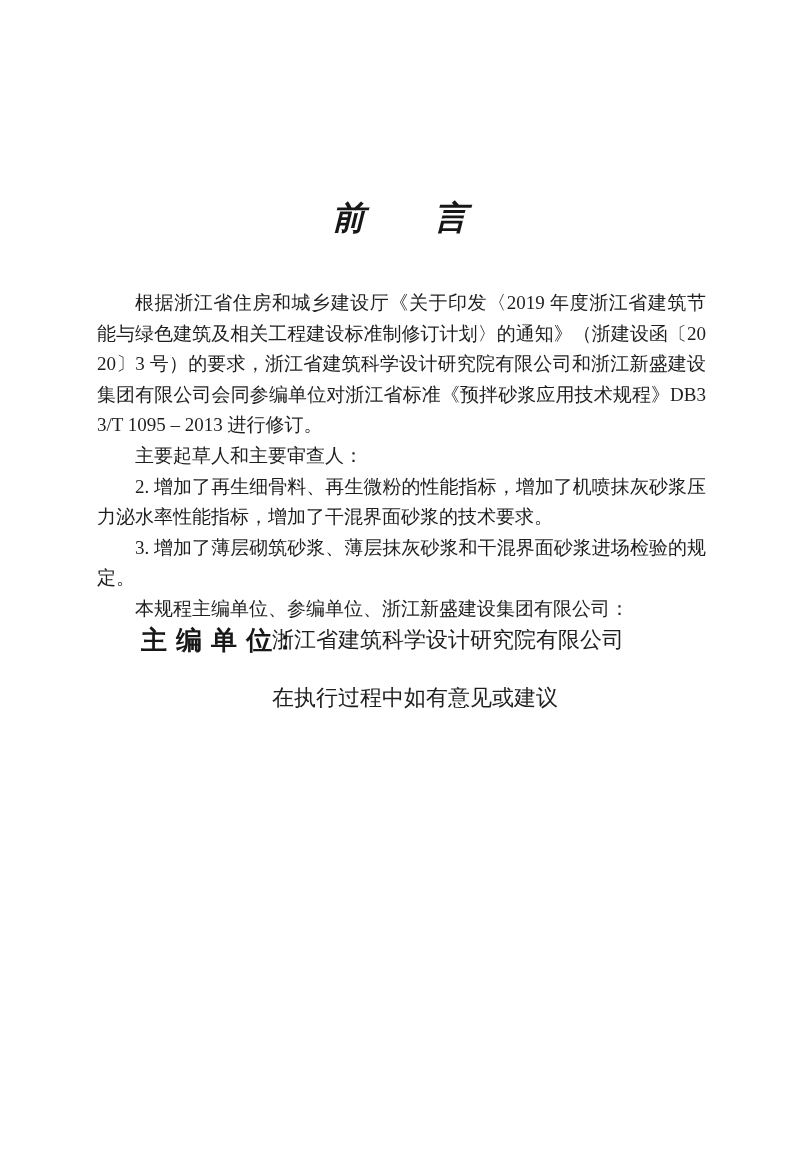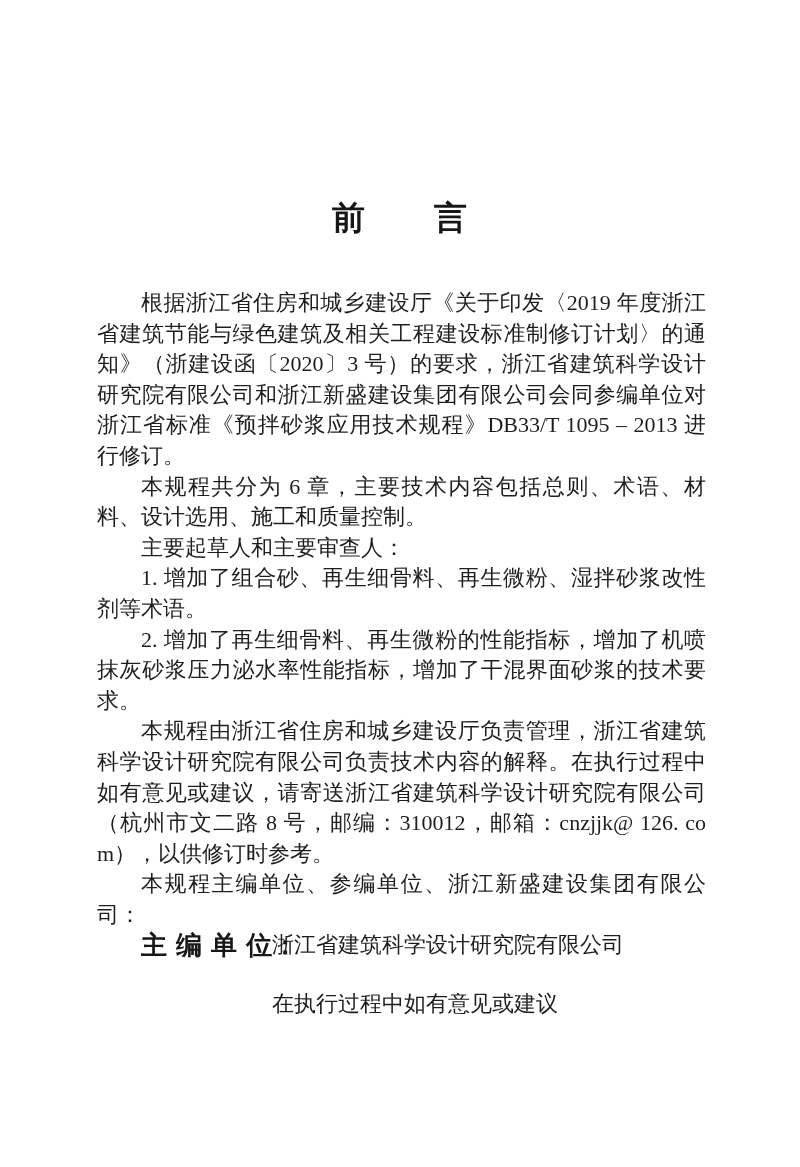--- a/index.html
+++ b/index.html
@@ -26,33 +26,34 @@
     width: 100%;
     margin: 0;
     text-align: center;
     font-family: "DejaVu Sans", "Liberation Sans", sans-serif;
     font-weight: 700;
     font-size: 33px;
     line-height: 40px;
     color: #171717;
     letter-spacing: 1px;
     white-space: pre;
+    font-style: italic;
   }
 
   
   .doc-body {
     position: absolute;
     top: 288px;
     left: 97px;
     width: 609px;
   }
 
   .para {
     margin: 0;
-    font-size: 22px;
+    font-size: 19px;
     line-height: 30.6px;
     text-align: justify;
     text-indent: 2em;
     word-break: break-all;
     color: #1e1e1e;
   }
 
   
   .editor-row {
     display: flex;
@@ -87,30 +88,28 @@
 <body>
 
 <div class="page">
 
   <h1 class="doc-title">前　　言</h1>
 
   <div class="doc-body">
 
     <p class="para">根据浙江省住房和城乡建设厅《关于印发〈2019 年度浙江省建筑节能与绿色建筑及相关工程建设标准制修订计划〉的通知》（浙建设函〔2020〕3 号）的要求，浙江省建筑科学设计研究院有限公司和浙江新盛建设集团有限公司会同参编单位对浙江省标准《预拌砂浆应用技术规程》DB33/T 1095 – 2013 进行修订。</p>
 
-    <p class="para">本规程共分为 6 章，主要技术内容包括总则、术语、材料、设计选用、施工和质量控制。</p>
 
     <p class="para">主要起草人和主要审查人：</p>
 
-    <p class="para">1. 增加了组合砂、再生细骨料、再生微粉、湿拌砂浆改性剂等术语。</p>
 
     <p class="para">2. 增加了再生细骨料、再生微粉的性能指标，增加了机喷抹灰砂浆压力泌水率性能指标，增加了干混界面砂浆的技术要求。</p>
 
+    <p class="para">3. 增加了薄层砌筑砂浆、薄层抹灰砂浆和干混界面砂浆进场检验的规定。</p>
 
-    <p class="para">本规程由浙江省住房和城乡建设厅负责管理，浙江省建筑科学设计研究院有限公司负责技术内容的解释。在执行过程中如有意见或建议，请寄送浙江省建筑科学设计研究院有限公司（杭州市文二路 8 号，邮编：310012，邮箱：cnzjjk@ 126. com），以供修订时参考。</p>
 
     <p class="para">本规程主编单位、参编单位、浙江新盛建设集团有限公司：</p>
 
     <div class="editor-row">
       <span class="editor-label">主 编 单 位：</span>
       <span class="editor-orgs">
         <span class="editor-org">浙江省建筑科学设计研究院有限公司</span>
         <span class="editor-org">在执行过程中如有意见或建议</span>
       </span>
     </div>

